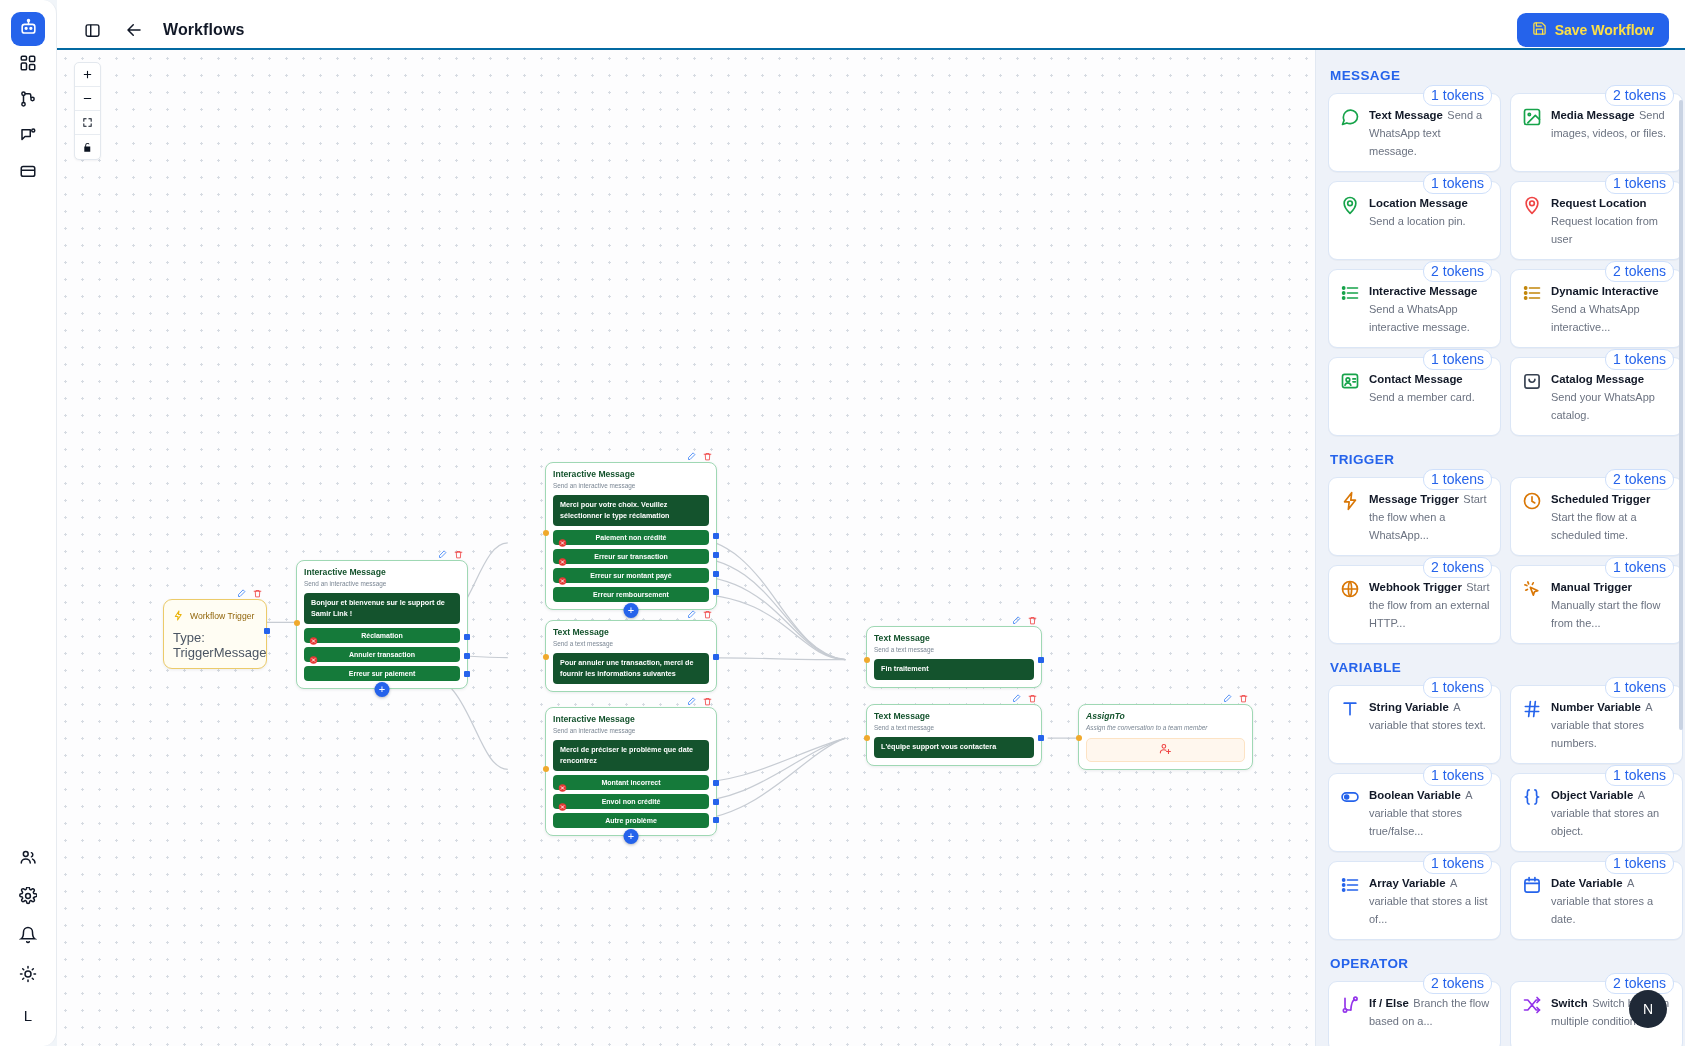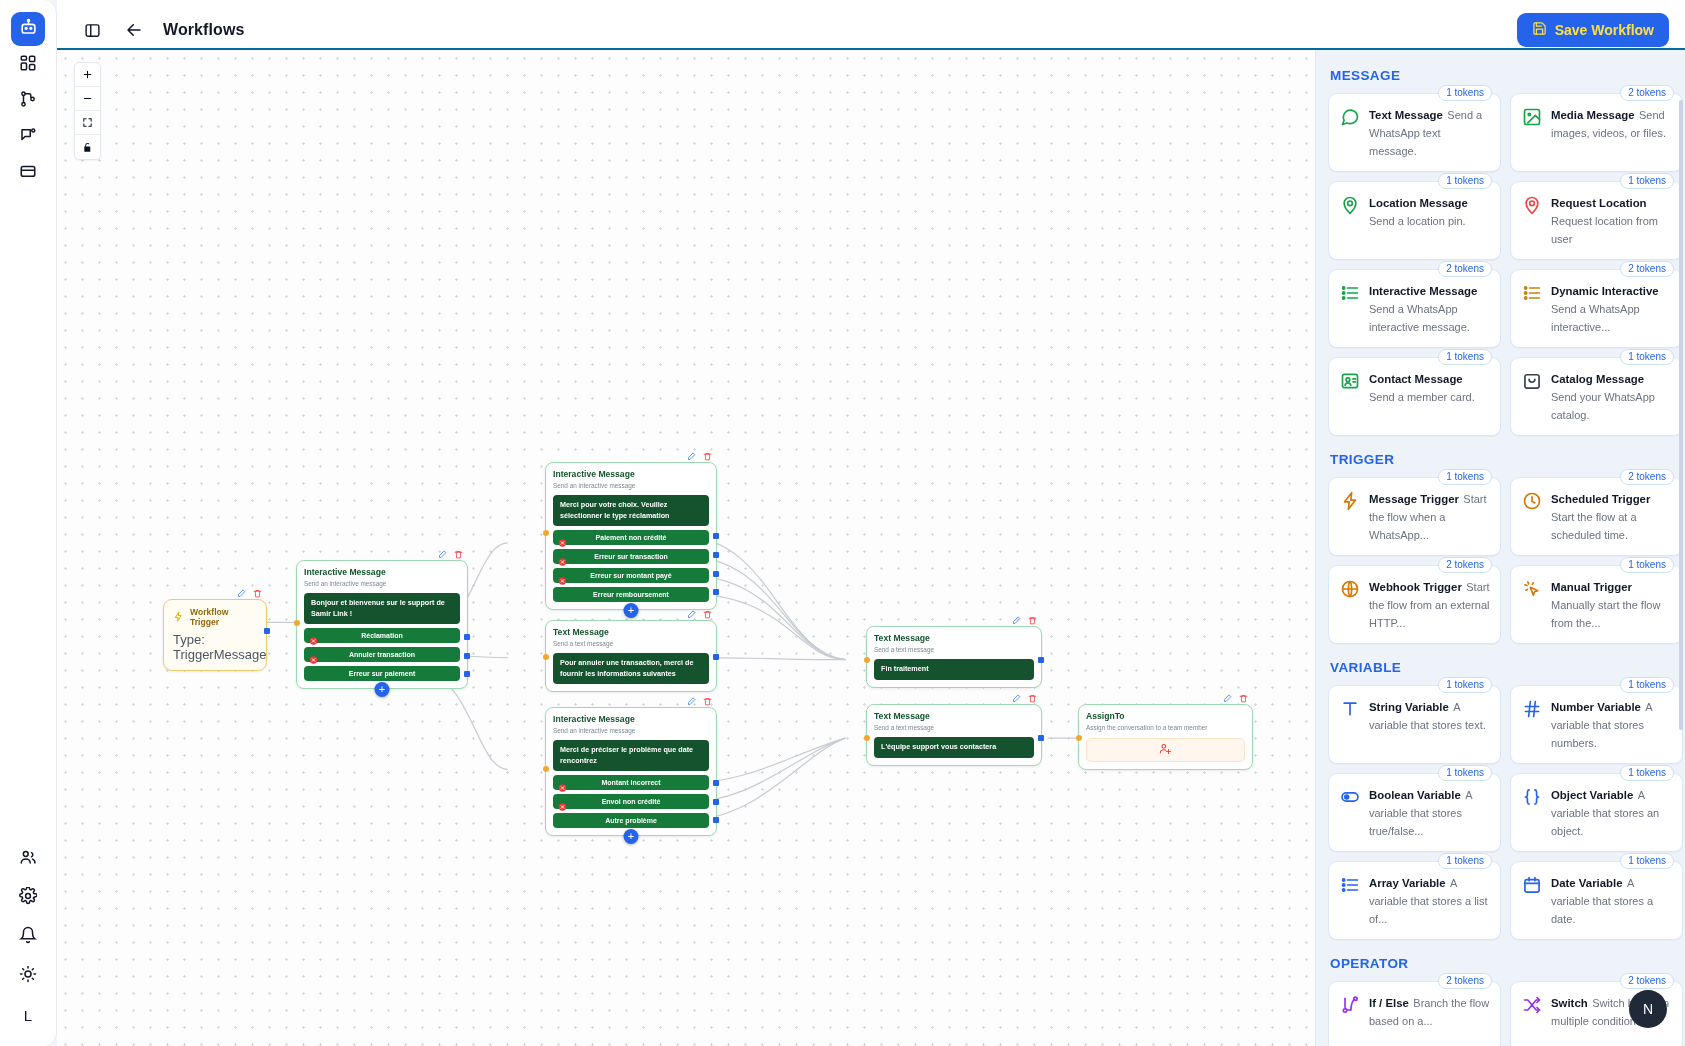--- a/index.html
+++ b/index.html
@@ -131,21 +131,21 @@
   .node-tools {
     position: absolute; right: 4px; top: -16px;
     display: flex; gap: 7px;
   }
   .assign-body {
     margin-top: 6px; height: 24px;
     background: #fff7ee; border: 1px solid #fde3c4; border-radius: 5px;
     display: flex; align-items: center; justify-content: center;
   }
   .trigger-row { display: flex; align-items: center; gap: 6px; }
-  .trigger-name { font-size: 8.6px; font-weight: 700; color: #92660b; }
+  .trigger-name { font-size: 8.6px; font-weight: 400; color: #92660b; }
   .trigger-type { font-size: 13px; color: #4b5563; margin-top: 5px; }
 
   .port { position: absolute; width: 6px; height: 6px; border-radius: 50%; z-index: 3; }
   .port.in  { background: #f0a92c; }
   .port.out { background: #2563eb; }
   .port.blue-sq { border-radius: 1px; }
 
   
   .palette {
     width: 370px; flex: none;
@@ -173,21 +173,21 @@
     cursor: pointer;
     box-shadow: 0 1px 1px rgba(16,24,40,.03);
   }
   .pal-icon { width: 20px; height: 20px; flex: none; margin-top: 2px; }
   .pal-texts { min-width: 0; }
   .pal-name { font-size: 11.4px; font-weight: 700; color: #111827; line-height: 14px; }
   .pal-desc { font-size: 11px; color: #6b7280; line-height: 14px; margin-top: 1px; }
   .tok {
     position: absolute; right: 8px; top: -9px;
     background: #ffffff; border: 1px solid #cfe0fb; color: #2563eb;
-    border-radius: 10px; font-size: 10px; padding: 1px 7px 2px 7px;
+    border-radius: 10px; font-size: 14px; padding: 1px 7px 2px 7px;
     white-space: nowrap;
   }
   .pal-scrollbar {
     position: absolute; right: 2px; top: 50px; width: 4px; height: 630px;
     background: #c9d3e3; border-radius: 3px;
   }
 
   
   .avatar {
     position: absolute; right: 18px; bottom: 18px;
@@ -603,21 +603,21 @@
             <div class="node-titles">
               <div class="node-title">Text Message</div>
               <div class="node-sub">Send a text message</div>
             </div>
           </div>
           <div class="bubble">L'équipe support vous contactera</div>
           <div class="port in" style="left:-3px; top:30px;"></div>
           <div class="port out blue-sq" style="right:-3px; top:30px;"></div>
         </div>
 
-        <div class="node assign" style="left:1021px; top:654px; width:175px;">
+        <div class="node assign" style="left:1021px; top:654px; width:175px;font-style:italic;">
           <div class="node-tools">
             <span class="act">
               <svg width="9" height="9" viewBox="0 0 24 24" fill="none" stroke="#3b82f6" stroke-width="2.2" stroke-linecap="round" stroke-linejoin="round">
                   <path d="M17 3l4 4L8 20H4v-4z"></path>
                 </svg>
             </span>
             <span class="act">
               <svg width="9" height="9" viewBox="0 0 24 24" fill="none" stroke="#ef4444" stroke-width="2.2" stroke-linecap="round" stroke-linejoin="round">
                   <path d="M3 6h18M8 6V4h8v2M6 6l1 15h10l1-15"></path>
                 </svg>

